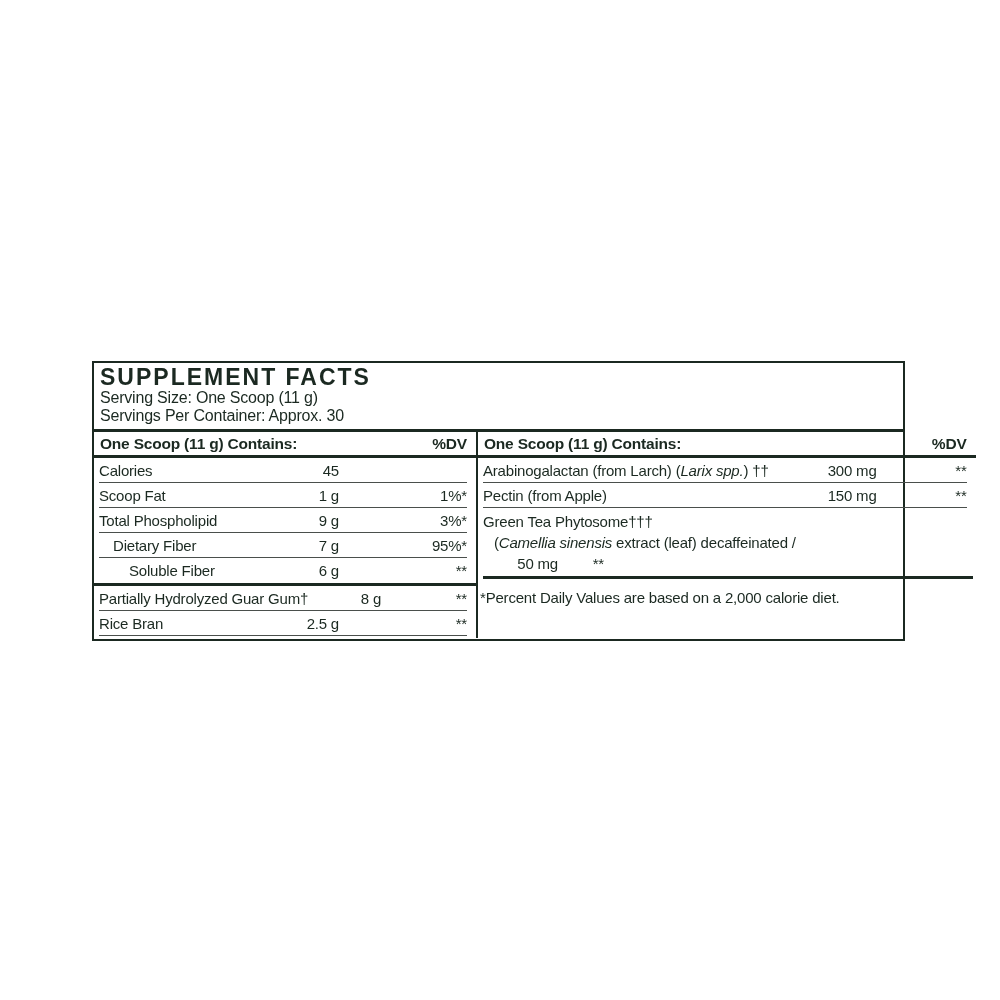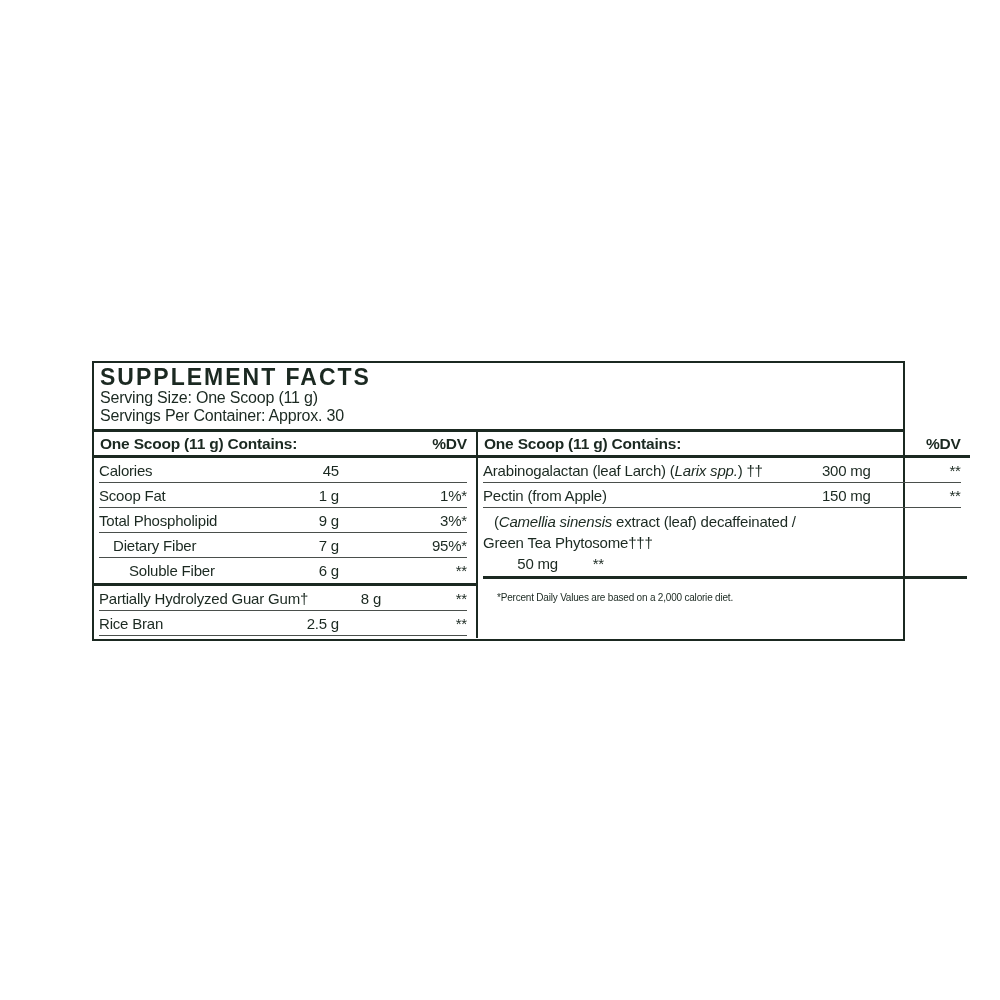--- a/index.html
+++ b/index.html
@@ -79,22 +79,22 @@
     letter-spacing: -0.2px;
     white-space: nowrap;
     padding-top: 3px;
   }
   .multi-row .line { line-height: 21px; }
   .multi-row .line.wrapped { padding-left: 11px; }
   .multi-row .line.flex-line { display: flex; align-items: center; }
   .multi-row .line.flex-line .name { flex: 1; }
   .ital { font-style: italic; }
   .footnotes {
-    padding: 7px 9px 0 19px;
-    font-size: 10px;
+    padding: 7px 9px 0 2px;
+    font-size: 15px;
     letter-spacing: -0.2px;
     line-height: 24px;
     white-space: nowrap;
   }
 </style>
 </head>
 <body>
 
 <div class="sheet">
   <div class="facts-box">
@@ -160,34 +160,34 @@
         </div>
       </div>
 
       <div class="col col-right">
         <div class="col-header">
           <span>One Scoop (11 g) Contains:</span>
           <span>%DV</span>
         </div>
 
         <div class="row">
-          <span class="name"><span>Arabinogalactan (leaf Larch) (</span><span class="ital">Larix spp.</span><span>) ††</span></span>
+          <span class="name"><span>Arabinogalactan (from Larch) (</span><span class="ital">Larix spp.</span><span>) ††</span></span>
           <span class="amt">300 mg</span>
           <span class="dv">**</span>
         </div>
 
         <div class="row">
           <span class="name">Pectin (from Apple)</span>
           <span class="amt">150 mg</span>
           <span class="dv">**</span>
         </div>
 
         <div class="multi-row">
+          <div class="line">Green Tea Phytosome†††</div>
           <div class="line wrapped"><span>(</span><span class="ital">Camellia sinensis</span><span> extract (leaf) decaffeinated /</span></div>
-          <div class="line">Green Tea Phytosome†††</div>
           <div class="line wrapped flex-line">
             <span class="amt">50 mg</span>
             <span class="dv">**</span>
           </div>
         </div>
 
         <div class="sep-thick" style="margin: 2px 3px 0 5px;"></div>
 
         <div class="footnotes">
           <div>*Percent Daily Values are based on a 2,000 calorie diet.</div>

